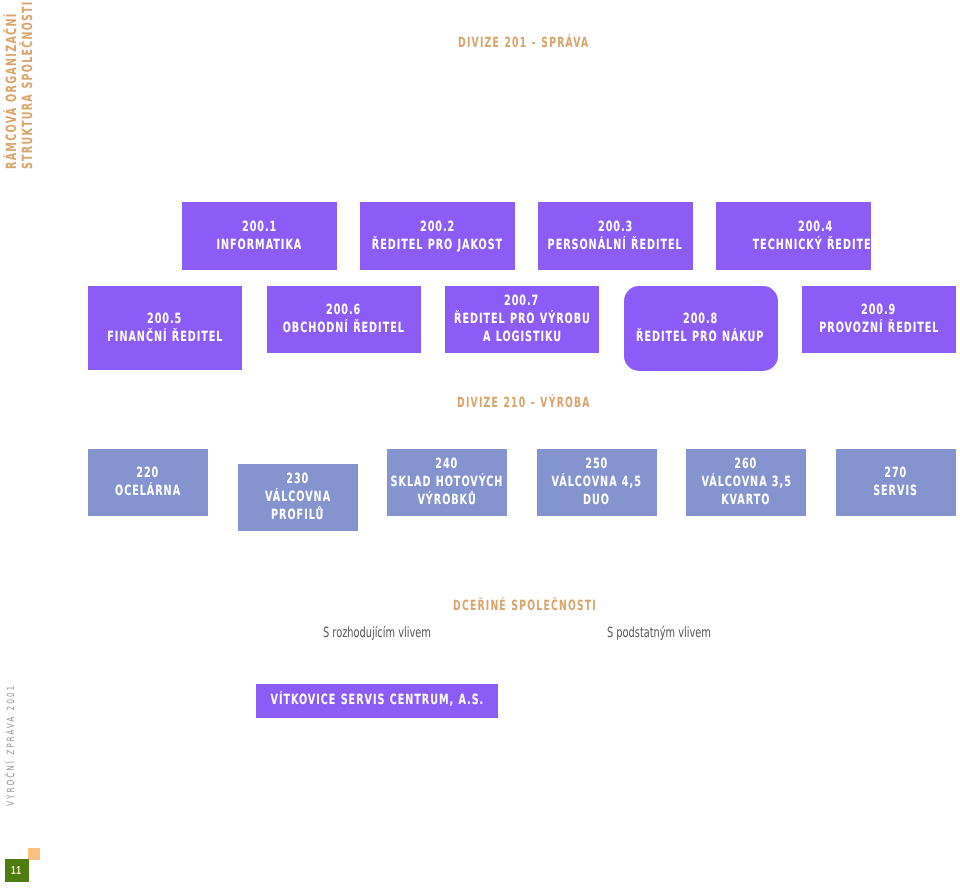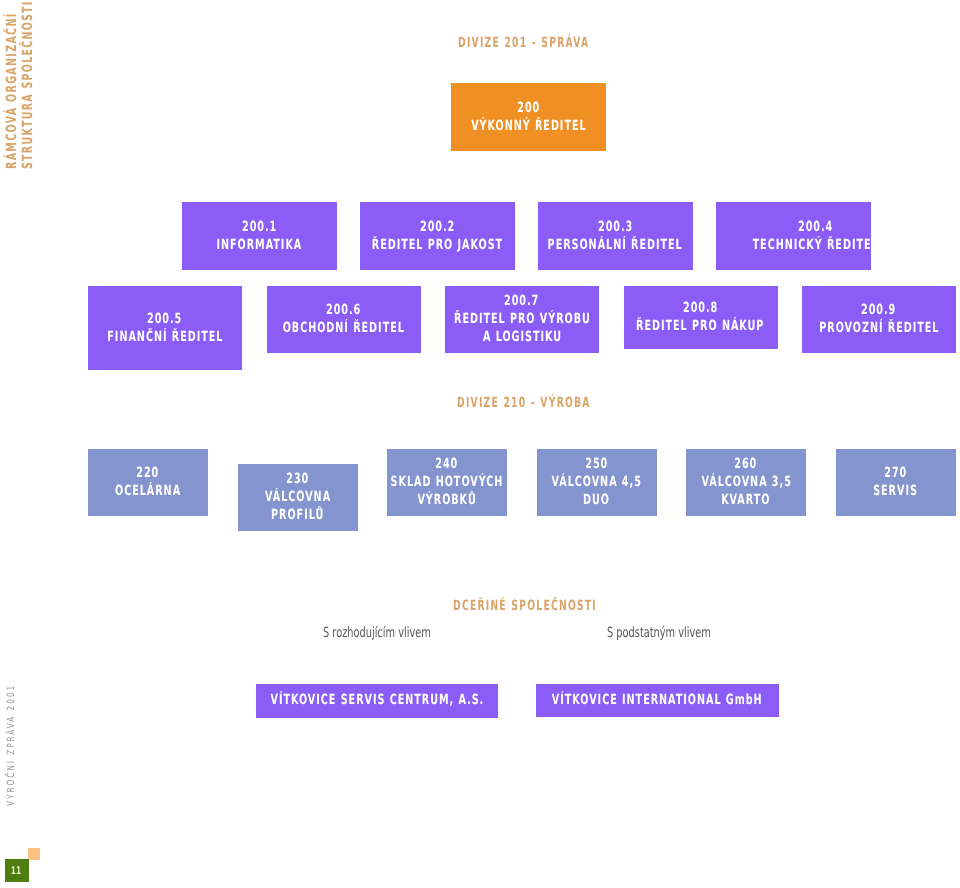--- a/index.html
+++ b/index.html
@@ -75,24 +75,20 @@
 
   <div class="side-foot" style="left:7px;top:806px;">VÝROČNÍ ZPRÁVA 2001</div>
 
   <div class="pg-sq-light" style="left:28px;top:847.6px;width:12px;height:12px;"></div>
   <div class="pg-sq pg-num" style="left:5px;top:858.8px;width:23.5px;height:23.5px;">
       <span>11</span>
     </div>
 
   <div class="sec-head" style="left:458px;top:36px;">DIVIZE 201 - SPRÁVA</div>
 
-  <div class="box orange" style="left:450.5px;top:83px;width:155.8px;height:68px;">
-    <span>200</span>
-    <span>VÝKONNÝ ŘEDITEL</span>
-  </div>
 
   <div id="row1">
       <div class="box blue" style="left: 182px; top: 170px; width: 155px; height: 68px;">
         <span>200.1</span>
         <span>INFORMATIKA</span>
       </div>
       <div class="box blue" style="left: 360px; top: 170px; width: 155px; height: 68px;">
         <span>200.2</span>
         <span>ŘEDITEL PRO JAKOST</span>
       </div>
@@ -112,21 +108,21 @@
       </div>
       <div class="box blue" style="left: 266.5px; top: 254px; width: 154px; height: 66.5px;">
         <span>200.6</span>
         <span>OBCHODNÍ ŘEDITEL</span>
       </div>
       <div class="box blue" style="left: 445px; top: 254px; width: 154px; height: 66.5px;">
         <span>200.7</span>
         <span>ŘEDITEL PRO VÝROBU</span>
         <span>A LOGISTIKU</span>
       </div>
-      <div class="box blue" style="left: 623.5px; top: 254px; width: 154px; height: 63px;">
+      <div class="box blue" style="left: 623.5px; top: 254px; width: 154px; height: 85px; border-radius: 15px;">
         <span>200.8</span>
         <span>ŘEDITEL PRO NÁKUP</span>
       </div>
       <div class="box blue" style="left: 802px; top: 254px; width: 154px; height: 66.5px;">
         <span>200.9</span>
         <span>PROVOZNÍ ŘEDITEL</span>
       </div>
     </div>
 
   <div class="sec-head" style="left:457px;top:396px;">DIVIZE 210 - VÝROBA</div>
@@ -163,17 +159,14 @@
     </div>
 
   <div class="sec-head" style="left:453px;top:599px;">DCEŘINÉ SPOLEČNOSTI</div>
 
   <div class="sub-label" style="left:323px;top:626px;">S rozhodujícím vlivem</div>
   <div class="sub-label" style="left:607px;top:626px;">S podstatným vlivem</div>
 
   <div class="box blue" style="left:256px;top:652px;width:242px;height:33.5px;">
     <span>VÍTKOVICE SERVIS CENTRUM, A.S.</span>
   </div>
-  <div class="box blue" style="left:536px;top:652px;width:242.5px;height:33px;">
-    <span>VÍTKOVICE INTERNATIONAL GmbH</span>
-  </div>
 
 </div>
 
 </body></html>

